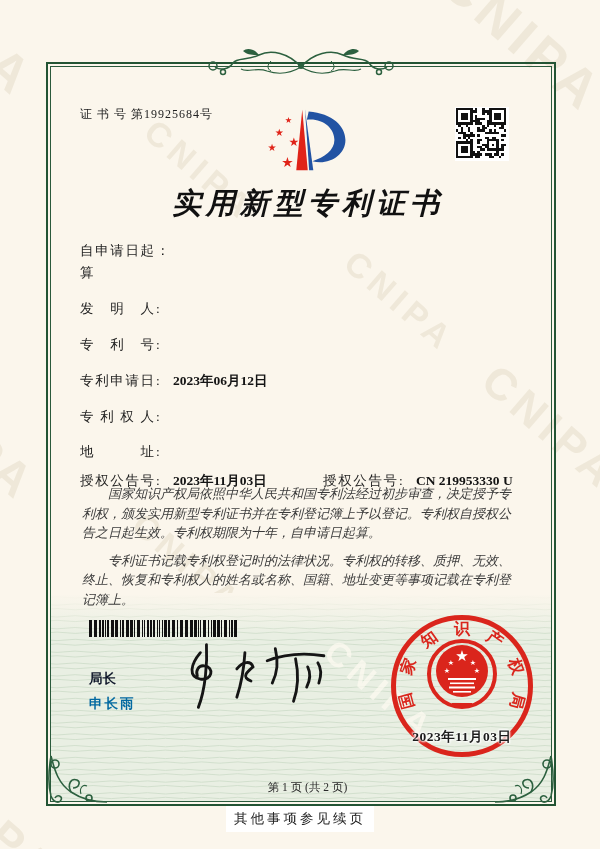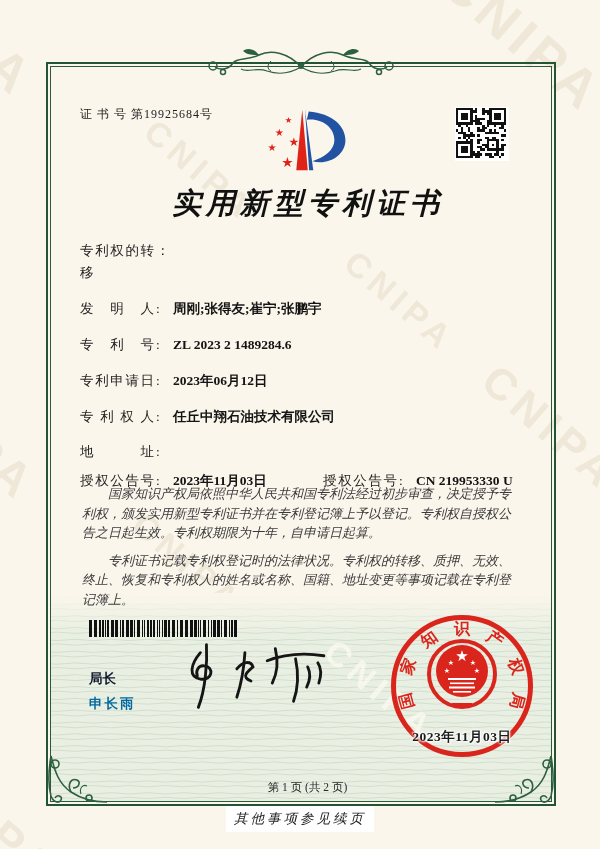--- a/index.html
+++ b/index.html
@@ -61,21 +61,21 @@
         border-radius:50%;box-sizing:border-box;}
   .seal-ring span{position:absolute;left:50%;top:50%;width:20px;height:20px;margin:-10px 0 0 -10px;
         display:flex;align-items:center;justify-content:center;font-size:16px;font-weight:bold;
         color:#da251c;transform-origin:center;}
   .seal-emblem{position:absolute;left:50%;top:14px;margin-left:-40px;width:80px;height:80px;}
   .seal-date{position:absolute;left:0;right:0;bottom:6px;text-align:center;font-size:13.5px;
         font-weight:bold;color:#1c1c1c;letter-spacing:0.5px;
         text-shadow:0 0 2px #fff,0 0 3px #fff,1px 1px 2px #fff,-1px -1px 2px #fff;}
   .pageno{position:absolute;left:13px;right:0;top:716px;text-align:center;font-size:11.5px;color:#2a2a2a;}
   .cont-note{position:absolute;left:50%;top:806px;transform:translateX(-50%);background:#ffffff;
-        padding:4px 8px;font-size:13.5px;font-style:italic;letter-spacing:3px;color:#222;z-index:6;
+        padding:4px 8px;font-size:13.5px;letter-spacing:3px;color:#222;z-index:6;
         white-space:nowrap;}
 </style>
 </head>
 <body>
 
 <div class="page">
 
   <span class="wm" style="left:-95px;top:-60px;font-size:52px;">CNIPA</span>
   <span class="wm" style="left:470px;top:-50px;font-size:54px;">CNIPA</span>
   <span class="wm" style="left:162px;top:112px;font-size:34px;">CNIPA</span>
@@ -302,42 +302,39 @@
             <rect x="13" y="13" width="5" height="5" fill="#111"></rect>
             <rect x="14" y="14" width="3" height="3" fill="#fff"></rect>
             <rect x="15" y="15" width="1" height="1" fill="#111"></rect>
           </svg>
         </div>
 
       <div class="title">实用新型专利证书</div>
 
       <div class="fields">
         <div class="frow">
-          <span class="flabel">专利权的转移</span>
+          <span class="flabel">自申请日起算</span>
             <span class="fcolon">：</span>
         </div>
         <div class="frow">
           <span class="flabel">发明人</span>
             <span class="fcolon">:</span>
-          <span class="fvalue">周刚;张得友;崔宁;张鹏宇</span>
         </div>
         <div class="frow">
           <span class="flabel">专利号</span>
             <span class="fcolon">:</span>
-          <span class="fvalue">ZL 2023 2 1489284.6</span>
         </div>
         <div class="frow">
           <span class="flabel">专利申请日</span>
             <span class="fcolon">:</span>
           <span class="fvalue">2023年06月12日</span>
         </div>
         <div class="frow">
           <span class="flabel">专利权人</span>
             <span class="fcolon">:</span>
-          <span class="fvalue">任丘中翔石油技术有限公司</span>
         </div>
         <div class="frow addr">
           <span class="flabel">地址</span>
             <span class="fcolon">:</span>
         </div>
         <div class="frow">
           <span class="flabel">授权公告号</span>
             <span class="fcolon">:</span>
           <span class="fvalue v-fixed">2023年11月03日</span>
           <span class="pairgap"></span>

